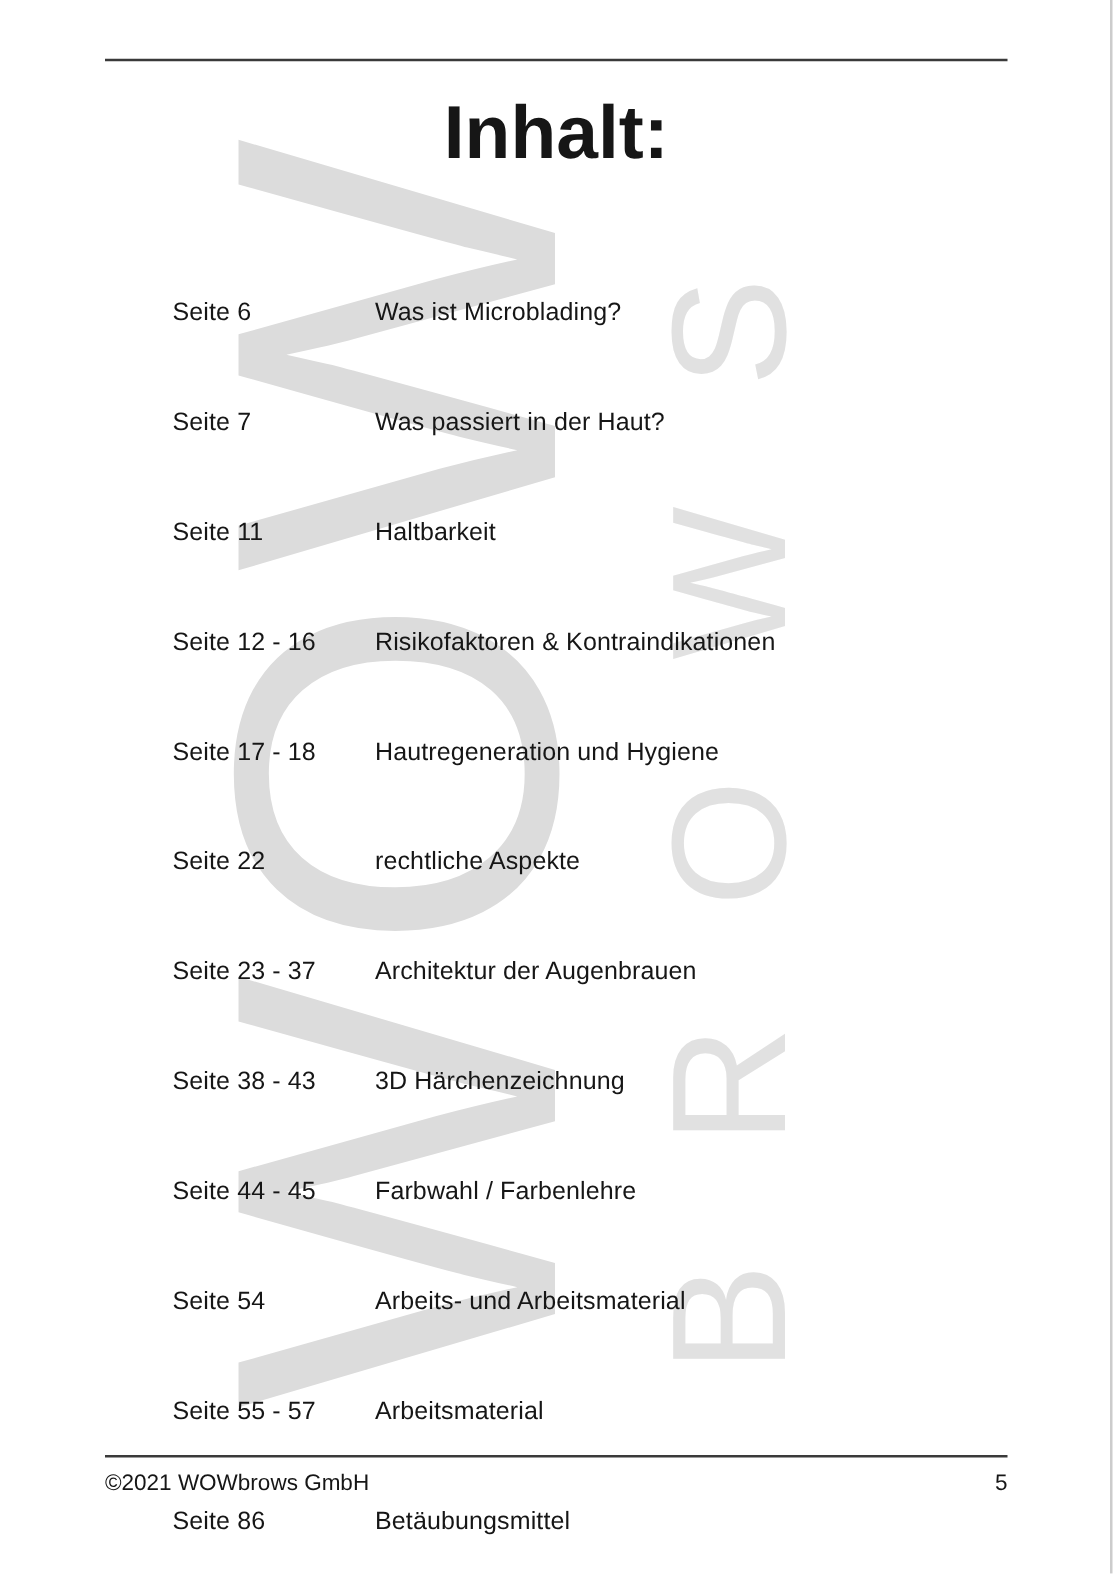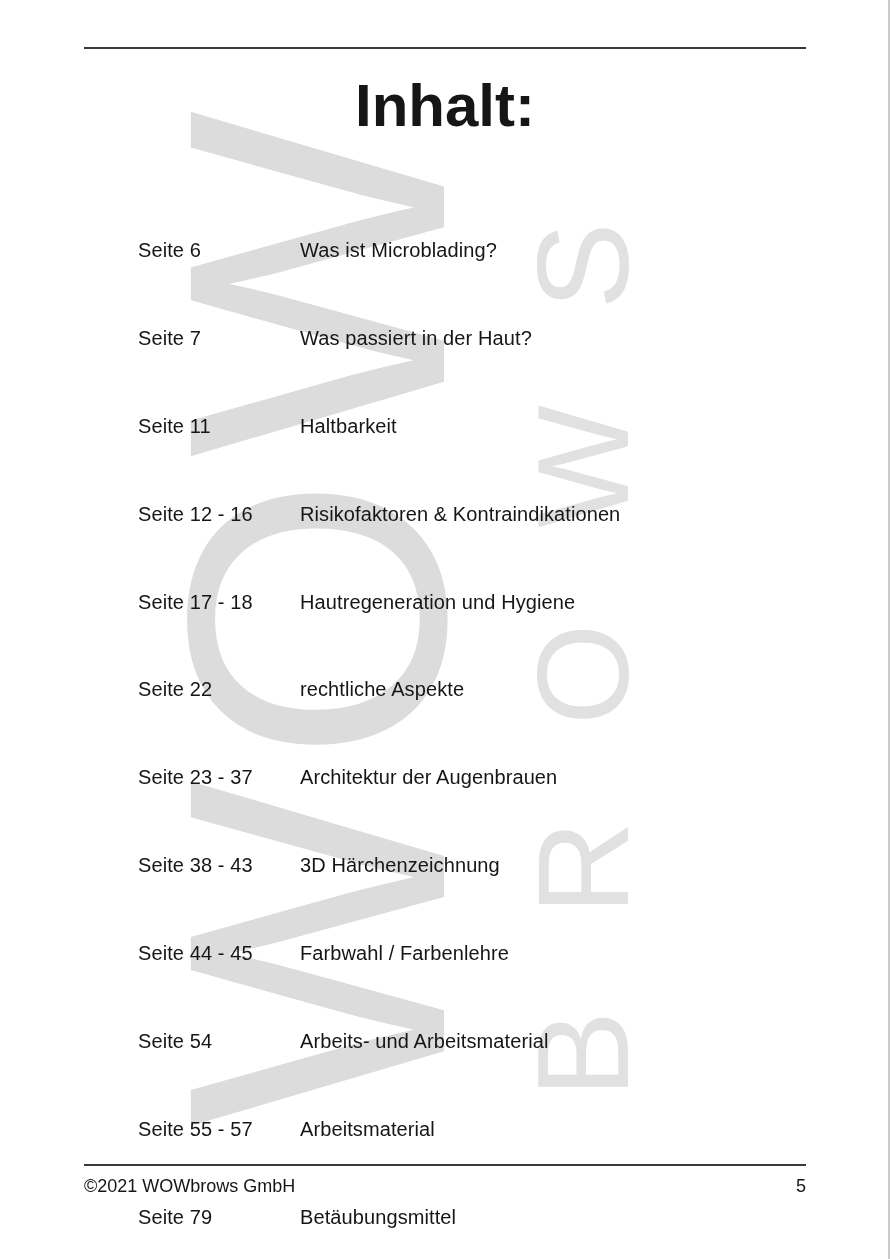--- a/index.html
+++ b/index.html
@@ -186,21 +186,21 @@
       </div>
       <div class="toc-row">
         <span class="toc-pages">Seite 54</span>
         <span class="toc-topic">Arbeits- und Arbeitsmaterial</span>
       </div>
       <div class="toc-row">
         <span class="toc-pages">Seite 55 - 57</span>
         <span class="toc-topic">Arbeitsmaterial</span>
       </div>
       <div class="toc-row">
-        <span class="toc-pages">Seite 79</span>
+        <span class="toc-pages">Seite 86</span>
         <span class="toc-topic">Betäubungsmittel</span>
       </div>
       <div class="toc-row">
         <span class="toc-pages">Seite 62 - 63</span>
         <span class="toc-topic">Preisgestaltung und Argumentation</span>
       </div>
       <div class="toc-row">
         <span class="toc-pages">Seite 63 - 69</span>
         <span class="toc-topic">Marketing</span>
       </div>

